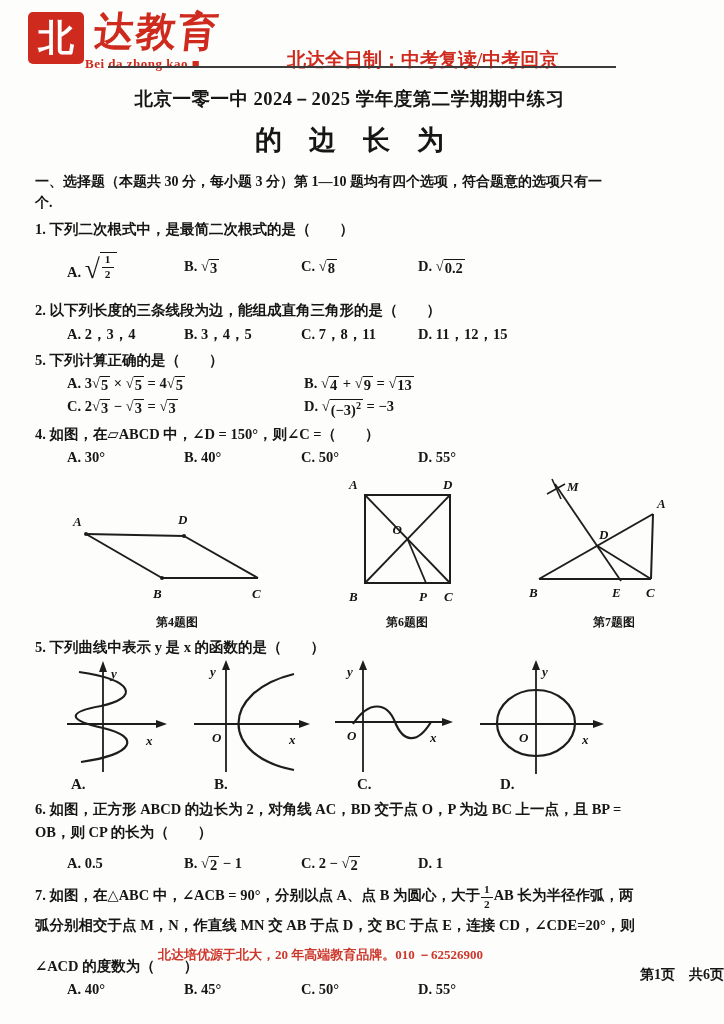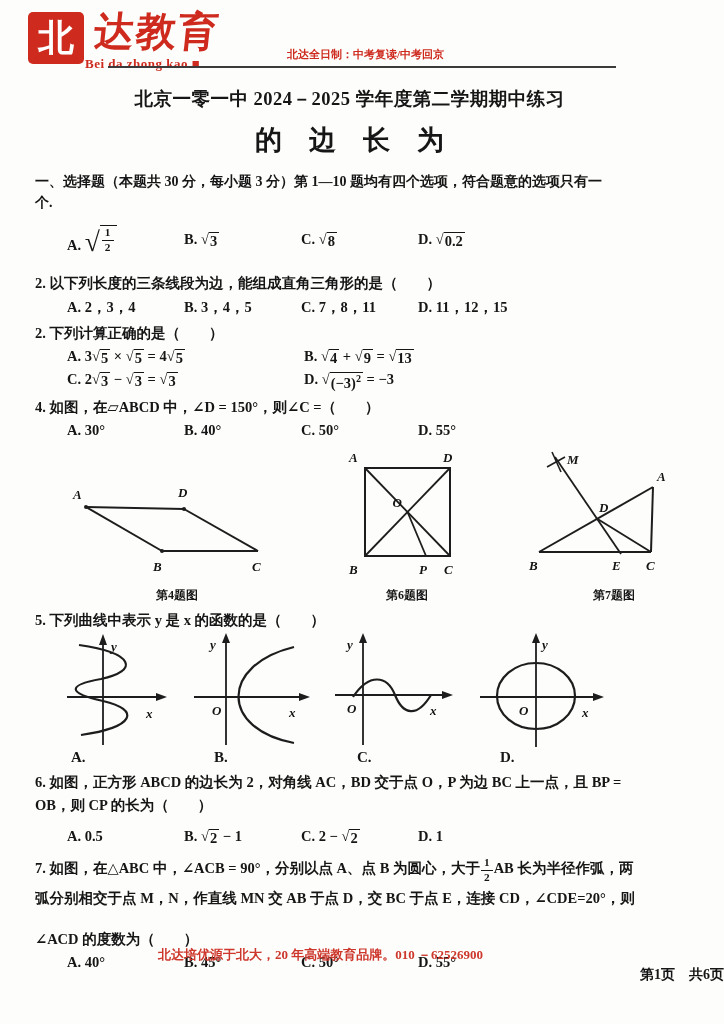--- a/index.html
+++ b/index.html
@@ -12,21 +12,21 @@
   .seal{
     position:absolute;left:28px;top:12px;width:56px;height:52px;
     background:#ce2a1e;border-radius:5px;display:flex;align-items:center;justify-content:center;
     color:#fff;font-size:36px;font-weight:bold;line-height:1;
   }
   .brand{
     position:absolute;left:94px;top:8px;color:#ce2a1e;font-size:40px;font-weight:bold;
     transform:skewX(-6deg);letter-spacing:2px;line-height:1.2;
   }
   .logo-sub{position:absolute;left:85px;top:56px;color:#ce2a1e;font-size:13px;font-weight:bold;letter-spacing:.5px;}
-  .slogan{position:absolute;left:287px;top:47px;color:#ce2a1e;font-size:11px;font-weight:600;}
+  .slogan{position:absolute;left:287px;top:47px;color:#ce2a1e;font-size:19px;font-weight:600;}
   .slogan b{font-weight:800;}
   .rule{position:absolute;left:108px;top:66px;width:508px;border-top:2.2px solid #3b3b3b;}
   
   .content{position:absolute;left:0;top:86px;width:100%;padding:0 60px 0 35px;box-sizing:border-box;}
   .title{text-align:center;font-size:18.5px;font-weight:bold;letter-spacing:.5px;}
   .subject{text-align:center;font-size:27px;font-weight:bold;letter-spacing:27px;text-indent:27px;margin-top:11px;}
   .sec{font-size:14px;font-weight:700;margin-top:13px;line-height:1.5;}
   .stem{font-size:14.5px;font-weight:600;line-height:1.45;margin-top:6px;}
   .opts{display:flex;padding-left:32px;font-size:14.5px;font-weight:600;margin-top:4px;}
   .opts .o{width:117px;}
@@ -80,20 +80,21 @@
   <div class="content">
 
     <div class="title">北京一零一中 2024－2025 学年度第二学期期中练习</div>
     <div class="subject">的边长为</div>
 
     <div class="sec">
       <div>一、选择题（本题共 30 分，每小题 3 分）第 1—10 题均有四个选项，符合题意的选项只有一</div>
       <div>个.</div>
     </div>
 
+    <div class="stem">1. 下列二次根式中，是最简二次根式的是（　　）</div>
     <div class="opts tall">
       <span class="o">A. <span class="sqrt tall">
             <span class="rsym">√</span>
             <span class="rrad"><span class="frac">
                 <span class="fnum">1</span>
                 <span class="fden">2</span>
               </span></span>
           </span></span>
       <span class="o">B. <span class="sqrt">
             <span class="rsym">√</span>
@@ -110,21 +111,21 @@
     </div>
 
     <div class="stem">2. 以下列长度的三条线段为边，能组成直角三角形的是（　　）</div>
     <div class="opts">
       <span class="o">A. 2，3，4</span>
       <span class="o">B. 3，4，5</span>
       <span class="o">C. 7，8，11</span>
       <span class="o">D. 11，12，15</span>
     </div>
 
-    <div class="stem">2. 下列计算正确的是（　　）</div>
+    <div class="stem">5. 下列计算正确的是（　　）</div>
     <div class="opts opts2col">
       <span class="o">A. 3<span class="sqrt">
             <span class="rsym">√</span>
             <span class="rrad">5</span>
           </span> × <span class="sqrt">
             <span class="rsym">√</span>
             <span class="rrad">5</span>
           </span> = 4<span class="sqrt">
             <span class="rsym">√</span>
             <span class="rrad">5</span>

